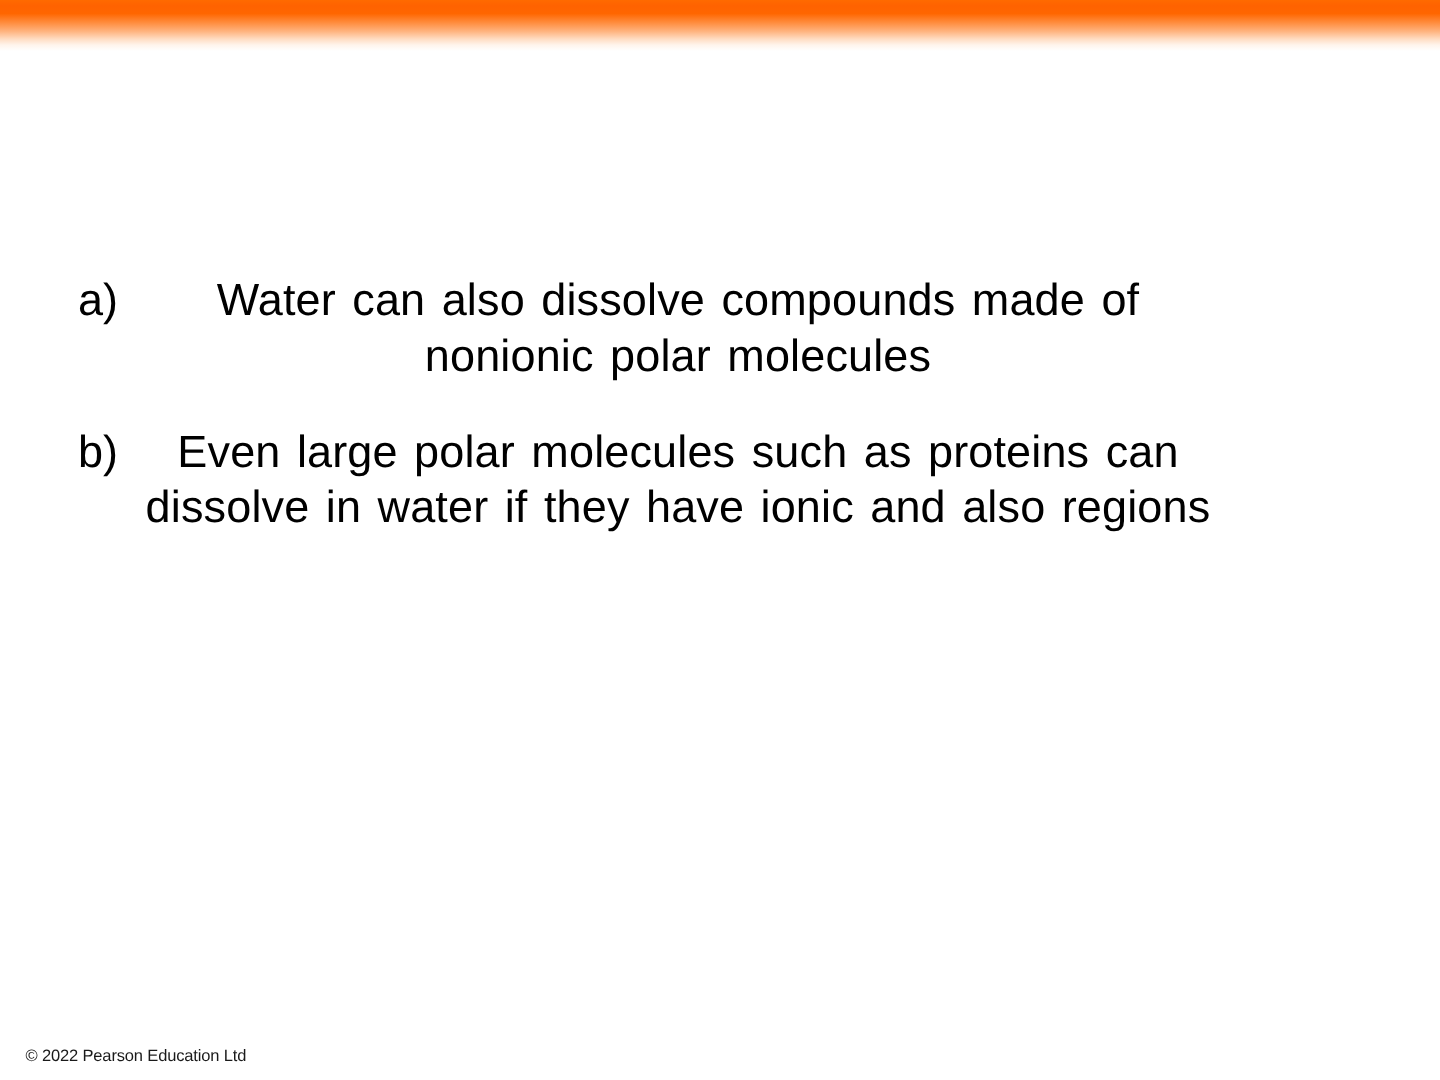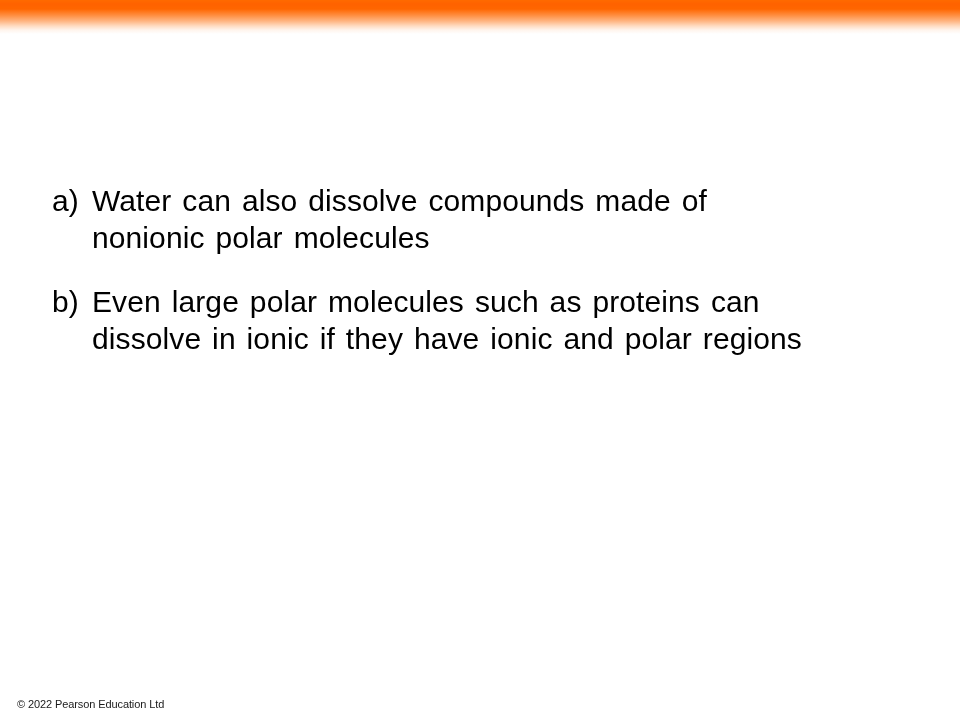--- a/index.html
+++ b/index.html
@@ -61,20 +61,21 @@
   }
   .marker {
     flex: 0 0 auto;
     width: 40px;
     text-align: left;
     word-spacing: normal;
     letter-spacing: 0;
   }
   .para-text {
     flex: 1 1 auto;
+    text-align: center;
   }
   
   .footer {
     position: absolute;
     left: 17px;
     top: 697px;
     color: #1a1a1a;
     font-family: "Liberation Sans", sans-serif;
     font-size: 11px;
     line-height: 14px;
@@ -91,20 +92,20 @@
 
   <div class="content">
 
     <div class="para">
       <span class="marker">a)</span>
       <span class="para-text">Water can also dissolve compounds made of nonionic polar molecules</span>
     </div>
 
     <div class="para">
       <span class="marker">b)</span>
-      <span class="para-text">Even large polar molecules such as proteins can dissolve in ionic if they have ionic and polar regions</span>
+      <span class="para-text">Even large polar molecules such as proteins can dissolve in water if they have ionic and also regions</span>
     </div>
 
   </div>
 
   <div class="footer">© 2022 Pearson Education Ltd</div>
 
 </div>
 
 </body></html>

